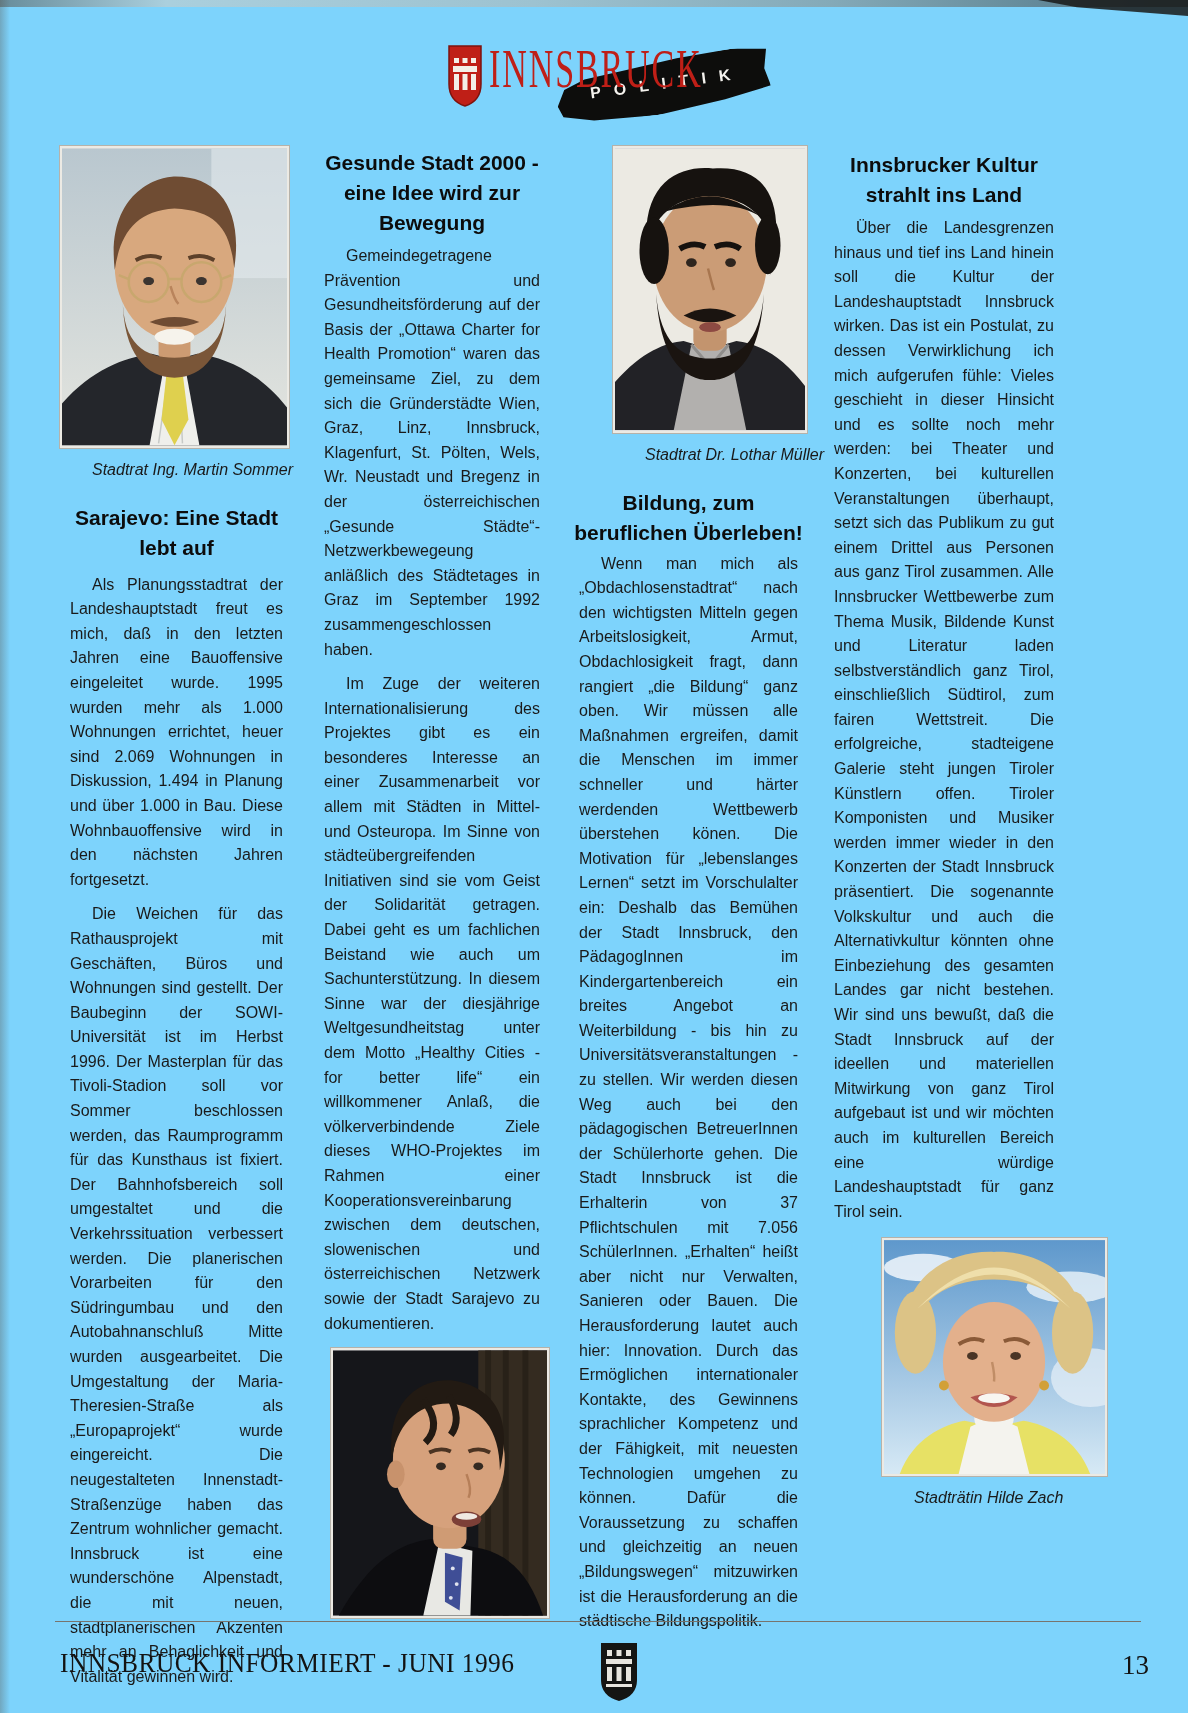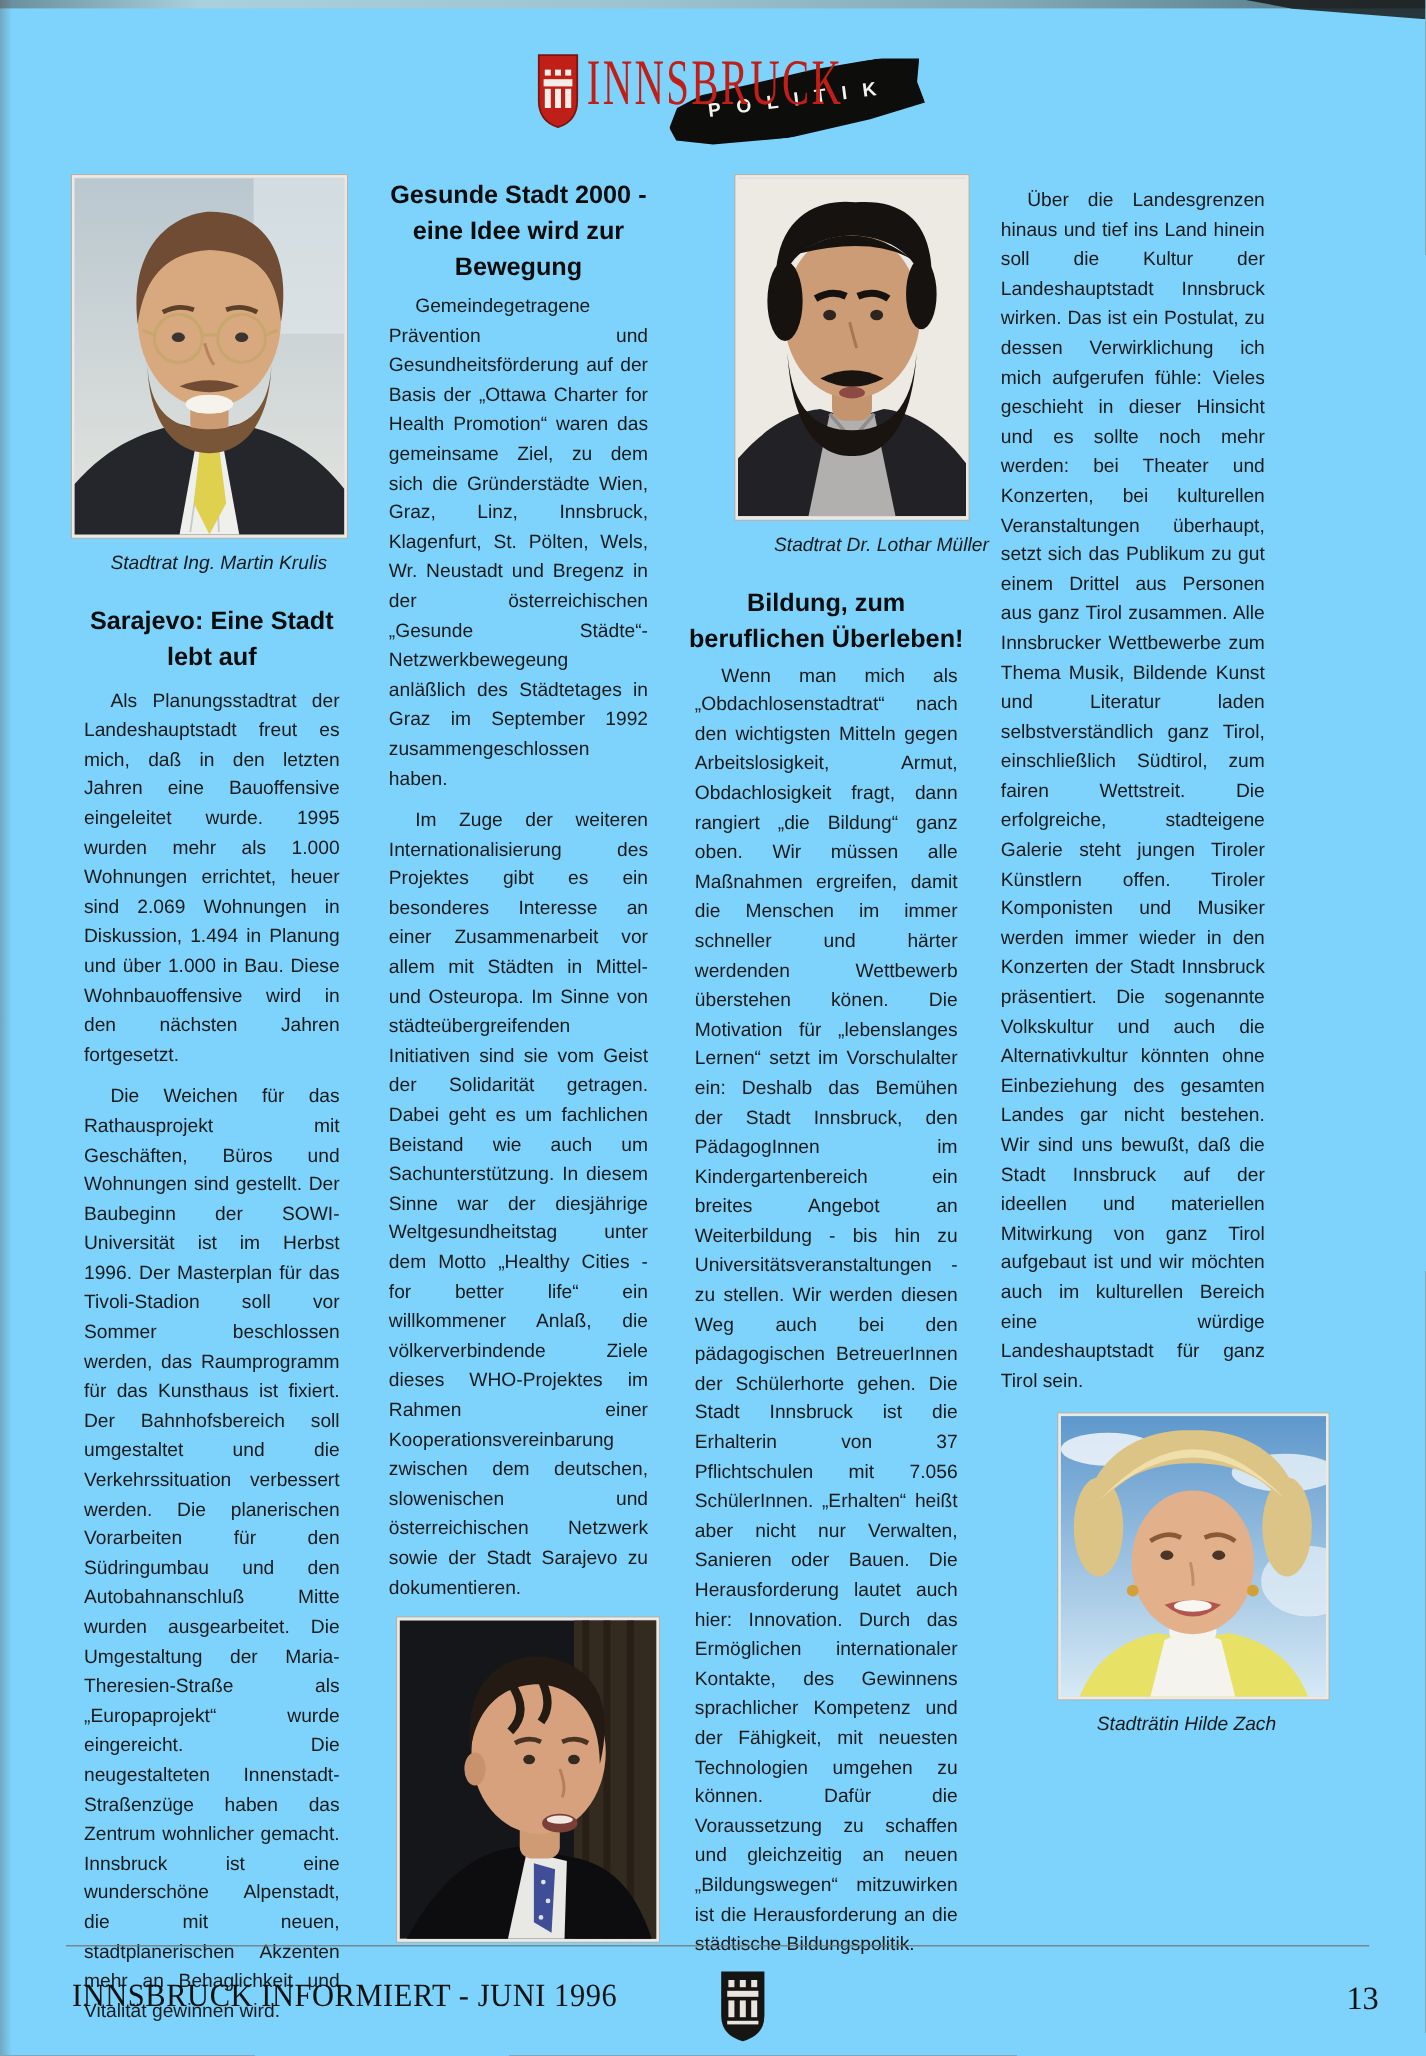--- a/index.html
+++ b/index.html
@@ -114,21 +114,21 @@
       <path d="M88 174 Q113 164 138 174 Q113 184 88 174 Z" fill="#6f4c33"></path>
       <ellipse cx="113" cy="189" rx="20" ry="8" fill="#f6f3ec"></ellipse>
       <path d="M109 138 q4 14 8 18" stroke="#b9845c" stroke-width="2.5" fill="none"></path>
       <circle cx="87" cy="134" r="20" fill="none" stroke="#c8a76e" stroke-width="2.5"></circle>
       <circle cx="140" cy="134" r="20" fill="none" stroke="#c8a76e" stroke-width="2.5"></circle>
       <path d="M107 131 h13 M67 131 l-10 -4 M160 131 l10 -4" stroke="#c8a76e" stroke-width="2.5" fill="none"></path>
       <ellipse cx="87" cy="133" rx="5.5" ry="4" fill="#3b3430"></ellipse>
         <ellipse cx="140" cy="133" rx="5.5" ry="4" fill="#3b3430"></ellipse>
       <path d="M74 112 q13 -7 26 -2 M127 110 q13 -5 26 2" stroke="#5c4029" stroke-width="4" fill="none"></path>
     </svg>
-    <p class="caption">Stadtrat Ing. Martin Krulis</p>
+    <p class="caption">Stadtrat Ing. Martin Sommer</p>
     <h2 class="mt">Sarajevo: Eine Stadt lebt auf</h2>
     <p>Als Planungsstadtrat der Landeshauptstadt freut es mich, daß in den letzten Jahren eine Bauoffensive eingeleitet wurde. 1995 wurden mehr als 1.000 Wohnungen errichtet, heuer sind 2.069 Wohnungen in Diskussion, 1.494 in Planung und über 1.000 in Bau. Diese Wohnbauoffensive wird in den nächsten Jahren fortgesetzt.</p>
     <p>Die Weichen für das Rathausprojekt mit Geschäften, Büros und Wohnungen sind gestellt. Der Baubeginn der SOWI-Universität ist im Herbst 1996. Der Masterplan für das Tivoli-Stadion soll vor Sommer beschlossen werden, das Raumprogramm für das Kunsthaus ist fixiert. Der Bahnhofsbereich soll umgestaltet und die Verkehrssituation verbessert werden. Die planerischen Vorarbeiten für den Südringumbau und den Autobahnanschluß Mitte wurden ausgearbeitet. Die Umgestaltung der Maria-Theresien-Straße als „Europaprojekt“ wurde eingereicht. Die neugestalteten Innenstadt-Straßenzüge haben das Zentrum wohnlicher gemacht. Innsbruck ist eine wunderschöne Alpenstadt, die mit neuen, stadtplanerischen Akzenten mehr an Behaglichkeit und Vitalität gewinnen wird.</p>
   </div>
 
   <div class="col col2">
     <h2>Gesunde Stadt 2000 - eine Idee wird zur Bewegung</h2>
     <p style="margin-top:6px">Gemeindegetragene Prävention und Gesundheitsförderung auf der Basis der „Ottawa Charter for Health Promotion“ waren das gemeinsame Ziel, zu dem sich die Gründerstädte Wien, Graz, Linz, Innsbruck, Klagenfurt, St. Pölten, Wels, Wr. Neustadt und Bregenz in der österreichischen „Gesunde Städte“-Netzwerkbewegeung anläßlich des Städtetages in Graz im September 1992 zusammengeschlossen haben.</p>
     <p>Im Zuge der weiteren Internationalisierung des Projektes gibt es ein besonderes Interesse an einer Zusammenarbeit vor allem mit Städten in Mittel- und Osteuropa. Im Sinne von städteübergreifenden Initiativen sind sie vom Geist der Solidarität getragen. Dabei geht es um fachlichen Beistand wie auch um Sachunterstützung. In diesem Sinne war der diesjährige Weltgesundheitstag unter dem Motto „Healthy Cities - for better life“ ein willkommener Anlaß, die völkerverbindende Ziele dieses WHO-Projektes im Rahmen einer Kooperationsvereinbarung zwischen dem deutschen, slowenischen und österreichischen Netzwerk sowie der Stadt Sarajevo zu dokumentieren.</p>
     <div style="margin-left:17px;margin-top:12px;width:218px">
@@ -179,20 +179,21 @@
           <ellipse cx="118" cy="116" rx="5.5" ry="4.5" fill="#2e251e"></ellipse>
         <path d="M95 122 q4 16 6 22" stroke="#a8764f" stroke-width="2.5" fill="none"></path>
       </svg>
       <p class="caption">Stadtrat Dr. Lothar Müller</p>
     </div>
     <h2 class="mt">Bildung, zum beruflichen Überleben!</h2>
     <p style="margin-top:4px">Wenn man mich als „Obdachlosenstadtrat“ nach den wichtigsten Mitteln gegen Arbeitslosigkeit, Armut, Obdachlosigkeit fragt, dann rangiert „die Bildung“ ganz oben. Wir müssen alle Maßnahmen ergreifen, damit die Menschen im immer schneller und härter werdenden Wettbewerb überstehen könen. Die Motivation für „lebenslanges Lernen“ setzt im Vorschulalter ein: Deshalb das Bemühen der Stadt Innsbruck, den PädagogInnen im Kindergartenbereich ein breites Angebot an Weiterbildung - bis hin zu Universitätsveranstaltungen - zu stellen. Wir werden diesen Weg auch bei den pädagogischen BetreuerInnen der Schülerhorte gehen. Die Stadt Innsbruck ist die Erhalterin von 37 Pflichtschulen mit 7.056 SchülerInnen. „Erhalten“ heißt aber nicht nur Verwalten, Sanieren oder Bauen. Die Herausforderung lautet auch hier: Innovation. Durch das Ermöglichen internationaler Kontakte, des Gewinnens sprachlicher Kompetenz und der Fähigkeit, mit neuesten Technologien umgehen zu können. Dafür die Voraussetzung zu schaffen und gleichzeitig an neuen „Bildungswegen“ mitzuwirken ist die Herausforderung an die städtische Bildungspolitik.</p>
   </div>
 
   <div class="col col4">
+    <h2>Innsbrucker Kultur strahlt ins Land</h2>
     <p style="margin-top:6px">Über die Landesgrenzen hinaus und tief ins Land hinein soll die Kultur der Landeshauptstadt Innsbruck wirken. Das ist ein Postulat, zu dessen Verwirklichung ich mich aufgerufen fühle: Vieles geschieht in dieser Hinsicht und es sollte noch mehr werden: bei Theater und Konzerten, bei kulturellen Veranstaltungen überhaupt, setzt sich das Publikum zu gut einem Drittel aus Personen aus ganz Tirol zusammen. Alle Innsbrucker Wettbewerbe zum Thema Musik, Bildende Kunst und Literatur laden selbstverständlich ganz Tirol, einschließlich Südtirol, zum fairen Wettstreit. Die erfolgreiche, stadteigene Galerie steht jungen Tiroler Künstlern offen. Tiroler Komponisten und Musiker werden immer wieder in den Konzerten der Stadt Innsbruck präsentiert. Die sogenannte Volkskultur und auch die Alternativkultur könnten ohne Einbeziehung des gesamten Landes gar nicht bestehen. Wir sind uns bewußt, daß die Stadt Innsbruck auf der ideellen und materiellen Mitwirkung von ganz Tirol aufgebaut ist und wir möchten auch im kulturellen Bereich eine würdige Landeshauptstadt für ganz Tirol sein.</p>
     <div style="margin-left:58px;margin-top:14px;width:225px">
       <svg class="photo" width="221" height="234" viewBox="0 0 225 238">
         <defs>
             <linearGradient id="sky" x1="0" y1="0" x2="0" y2="1">
           <stop offset="0" stop-color="#5e98cc"></stop>
               <stop offset="1" stop-color="#d6e9f5"></stop>
             </linearGradient>
           </defs>
         <rect width="225" height="238" fill="url(#sky)"></rect>

